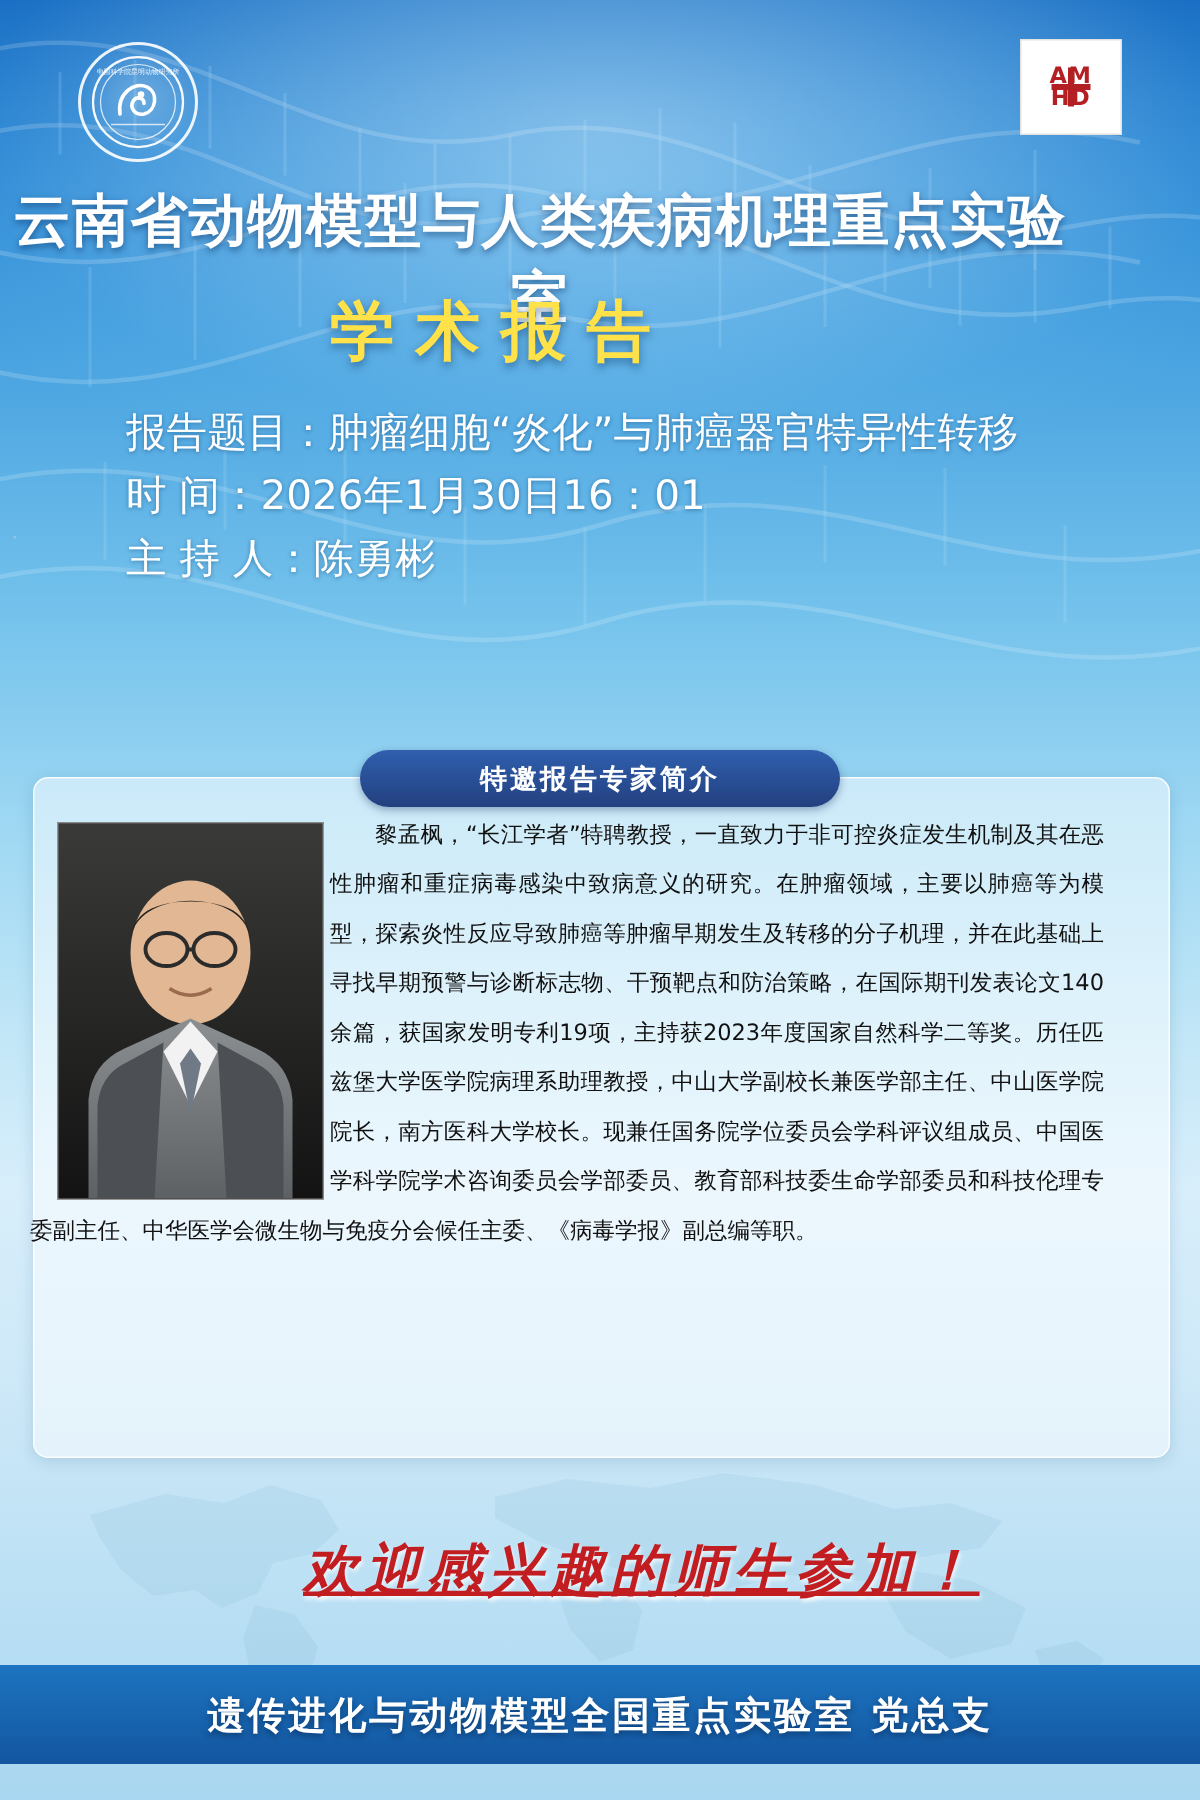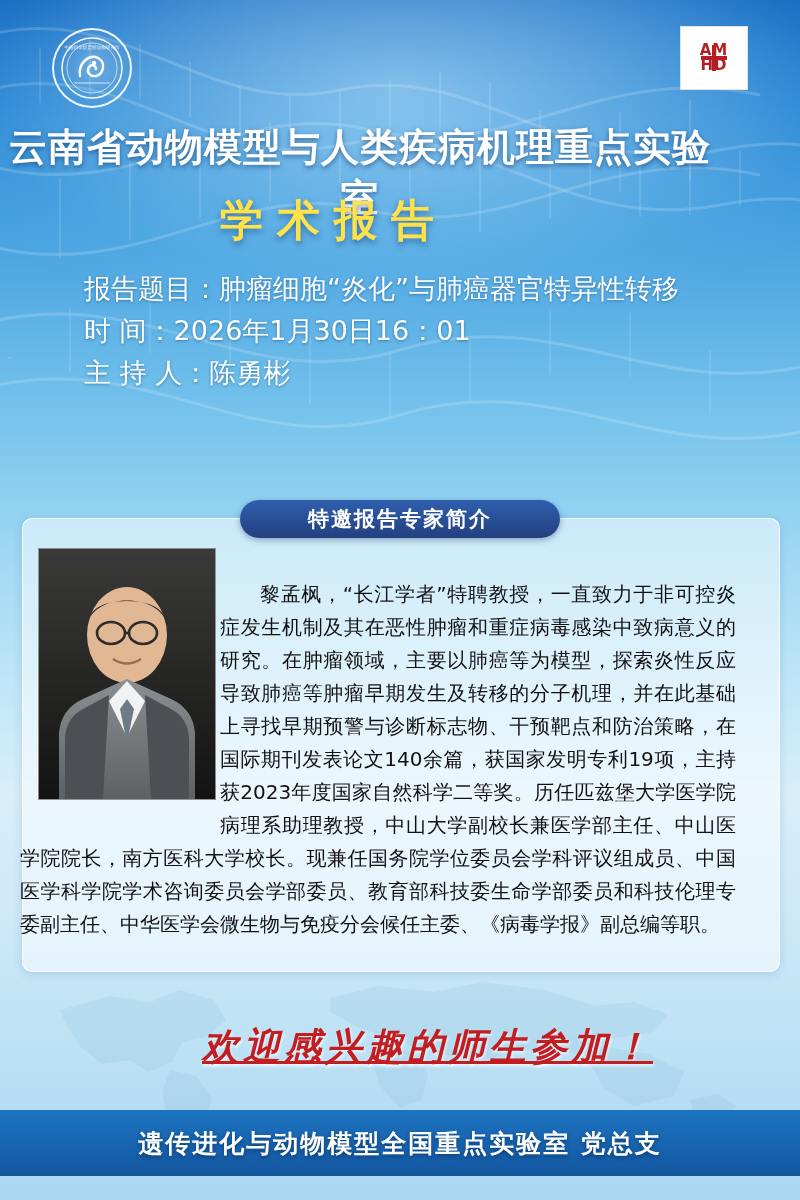--- a/index.html
+++ b/index.html
@@ -68,42 +68,41 @@
     text-shadow:0 1px 3px rgba(0,50,100,.45);
   }
   .info .lbl{display:inline-block;}
   .info .val{display:inline-block;}
   .lbl-spaced{letter-spacing:0;}
 
   
   .bio-banner{
     position:absolute;left:240px;top:500px;width:320px;height:38px;
     background:linear-gradient(180deg,#2f5fae,#23407f);
-    border-radius:19px;color:#fff;font-size:21px;font-weight:bold;
+    border-radius:19px;color:#fff;font-size:18px;font-weight:bold;
     display:flex;align-items:center;justify-content:center;letter-spacing:2px;
     box-shadow:0 2px 6px rgba(0,30,80,.35);z-index:3;
   }
   .bio-card{
     position:absolute;left:22px;top:518px;width:756px;height:452px;
     background:rgba(255,255,255,.50);
     border:1px solid rgba(255,255,255,.85);
     border-radius:10px;
     box-shadow:0 2px 10px rgba(40,90,140,.18);
     z-index:2;
   }
   .portrait{
     position:absolute;left:38px;top:548px;width:176px;height:250px;
     background:linear-gradient(180deg,#2c2c2c,#111);
     overflow:hidden;z-index:4;border:1px solid rgba(255,255,255,.5);
   }
   .bio-text{
     position:absolute;left:20px;top:540px;width:716px;height:420px;
-    z-index:4;color:#111;font-size:20px;line-height:33px;text-align:justify;
+    z-index:4;color:#111;font-size:15px;line-height:33px;text-align:justify;
     text-justify:inter-ideograph;
-    margin-top:38px;
   }
   .bio-text .indent{ text-indent:2em; }
   .float-box{float:left;width:200px;height:258px;}
 
   
   .welcome{
     position:absolute;left:0;top:1022px;width:653px;text-align:right;
     color:#c21d20;font-size:37px;font-weight:bold;letter-spacing:4px;
     font-family:"DejaVu Serif","Liberation Serif",serif;font-style:italic;
     text-shadow:1px 2px 3px rgba(255,255,255,.75);

